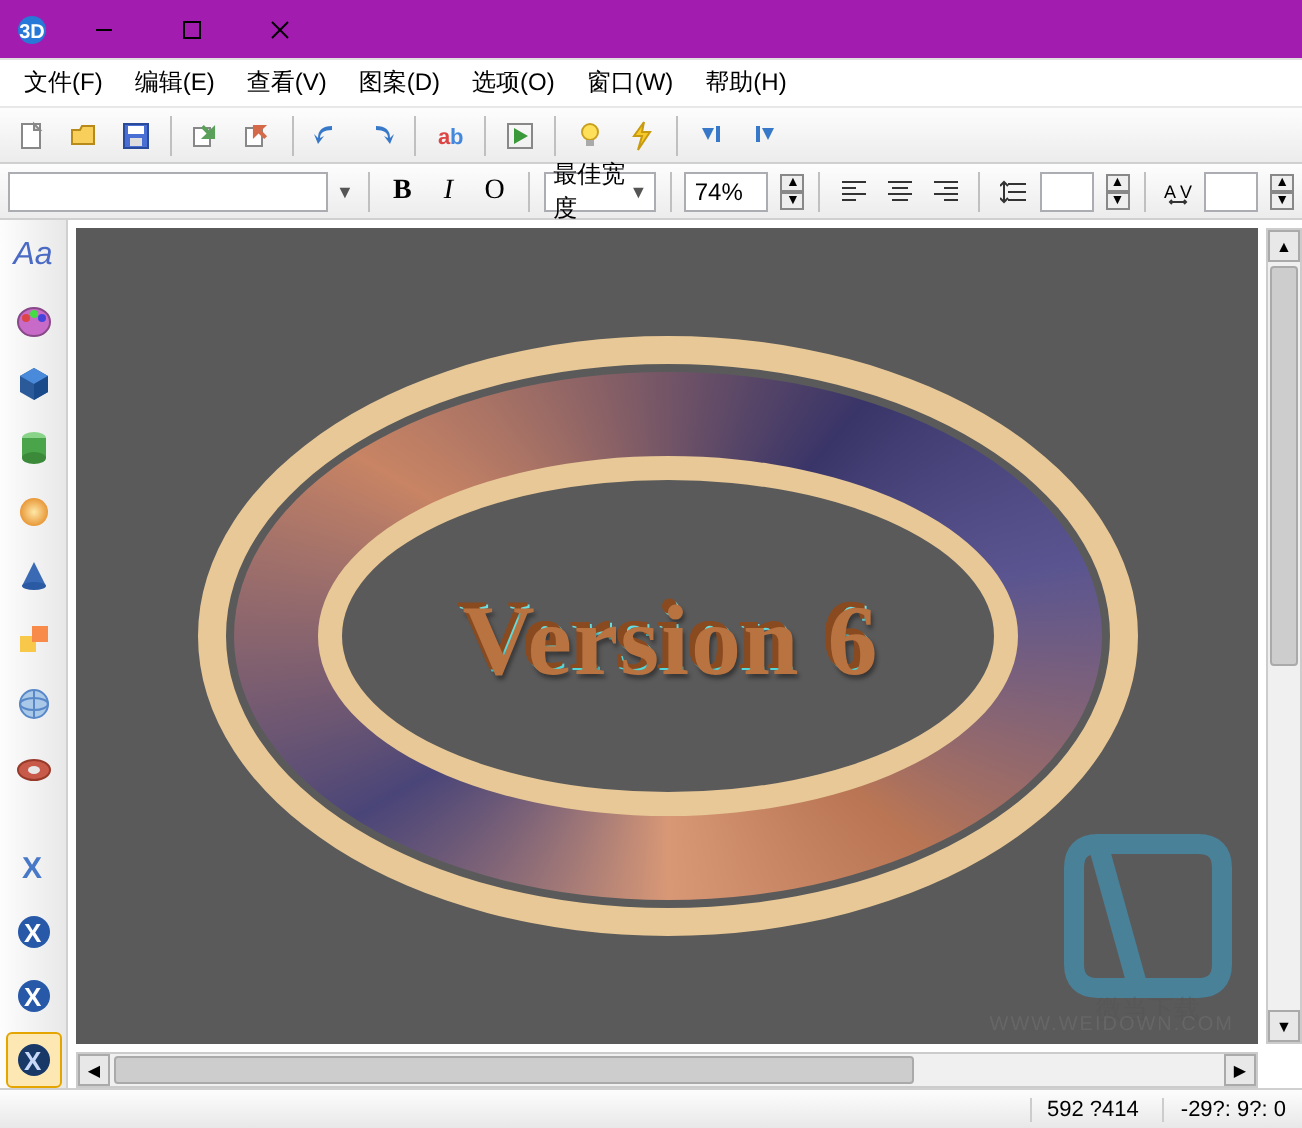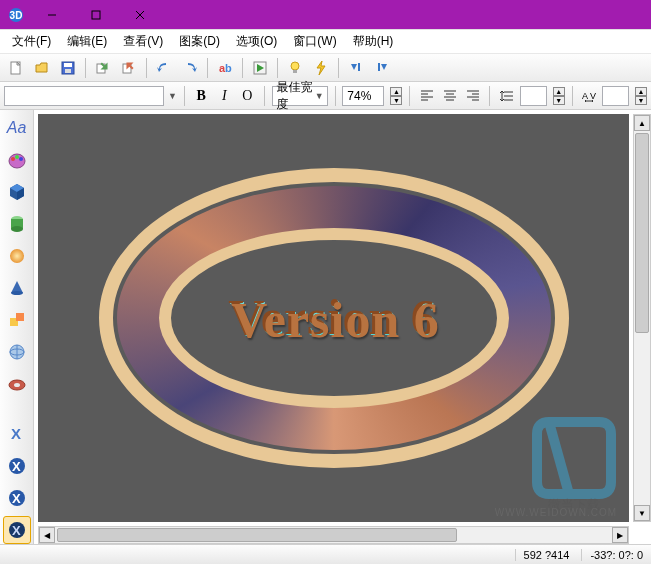--- a/index.html
+++ b/index.html
@@ -364,14 +364,14 @@
     <div class="scroll-h">
       <div class="scroll-btn" style="left:0;top:0;">◀</div>
       <div class="scroll-thumb-h"></div>
       <div class="scroll-btn" style="right:0;top:0;">▶</div>
     </div>
   </div>
 </div>
 
 <div class="statusbar">
   <span class="status-seg">592 ?414</span>
-  <span class="status-seg">-33?: 0?: 0</span>
+  <span class="status-seg">-29?: 9?: 0</span>
 </div>
 
 </body></html>

